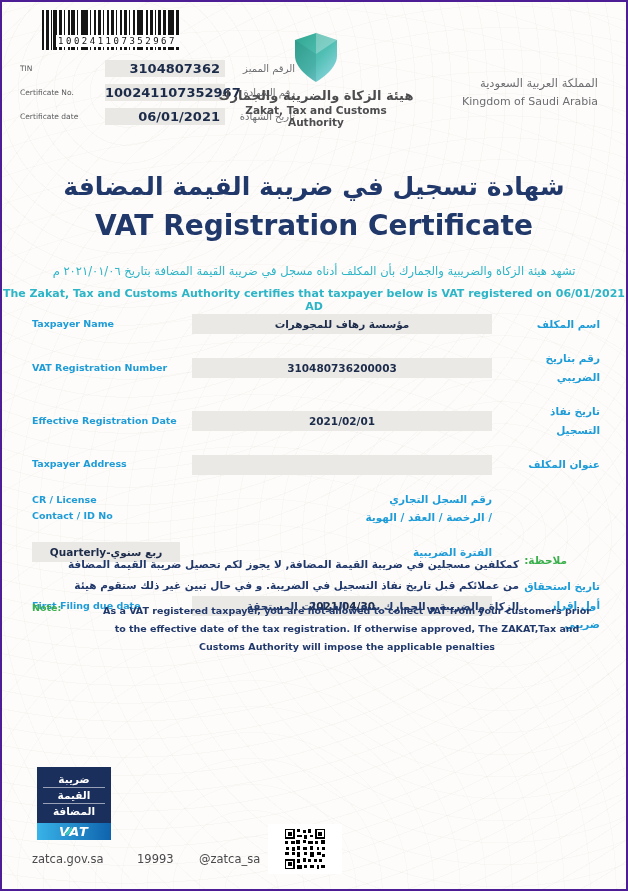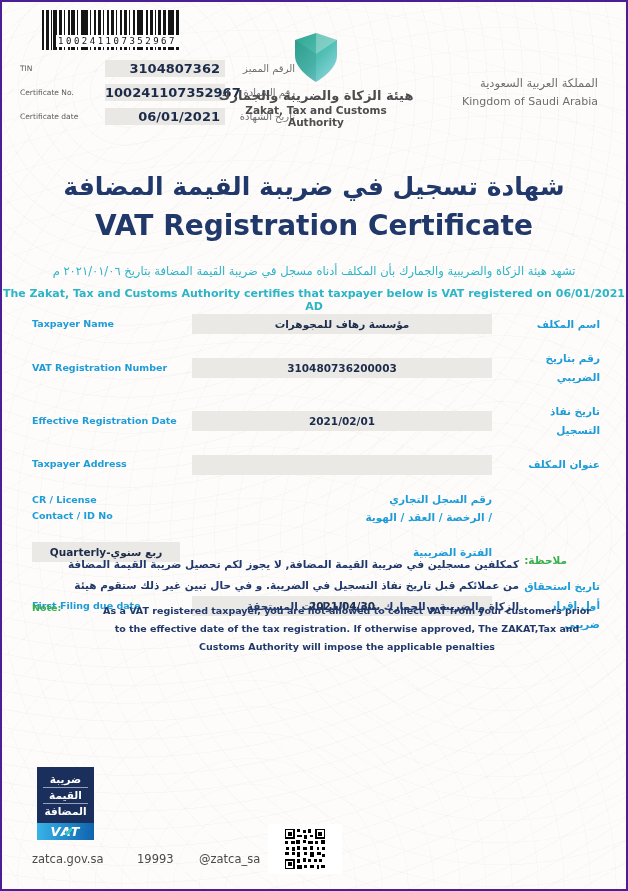--- a/index.html
+++ b/index.html
@@ -73,21 +73,21 @@
 
   
   .note-ar { left:60px; top:552px; width:505px; display:flex; align-items:flex-start; direction:rtl; }
   .note-ar .nlabel { flex:0 0 48px; font-size:10.5px; font-weight:bold; color:#3aaf4c; }
   .note-ar .ntext  { flex:1; font-size:10.5px; font-weight:bold; color:#21386b; line-height:2.0; text-align:right; }
   .note-en { left:30px; top:600px; width:560px; display:flex; align-items:flex-start; }
   .note-en .nlabel { flex:0 0 70px; font-size:9.5px; font-weight:bold; color:#3aaf4c; }
   .note-en .ntext  { flex:1; font-size:9.5px; font-weight:bold; color:#21386b; line-height:1.9; text-align:center; }
 
   
-  .vat-logo { left:35px; top:765px; width:57px; }
+  .vat-logo { left:35px; top:765px; width:74px; }
   .vat-box { background:#1b2f5c; padding:5px 6px 4px 6px; }
   .vat-line { color:#fff; font-weight:bold; font-size:10.5px; text-align:center; direction:rtl;
               padding:1px 0 2px 0; border-bottom:1px solid rgba(255,255,255,0.55); }
   .vat-line:last-child { border-bottom:none; }
   .vat-band { height:17px; background:linear-gradient(90deg,#38b3e8,#0f63ad); display:flex;
               align-items:center; justify-content:center; position:relative; }
   .vat-band span { color:#fff; font-weight:bold; font-style:italic; font-size:13px; letter-spacing:1px; }
   .vat-band i { position:absolute; left:28px; top:3px; width:7px; height:9px;
                 background:linear-gradient(135deg,transparent 45%,#35c6c0 45% 70%,transparent 70%); }
 

